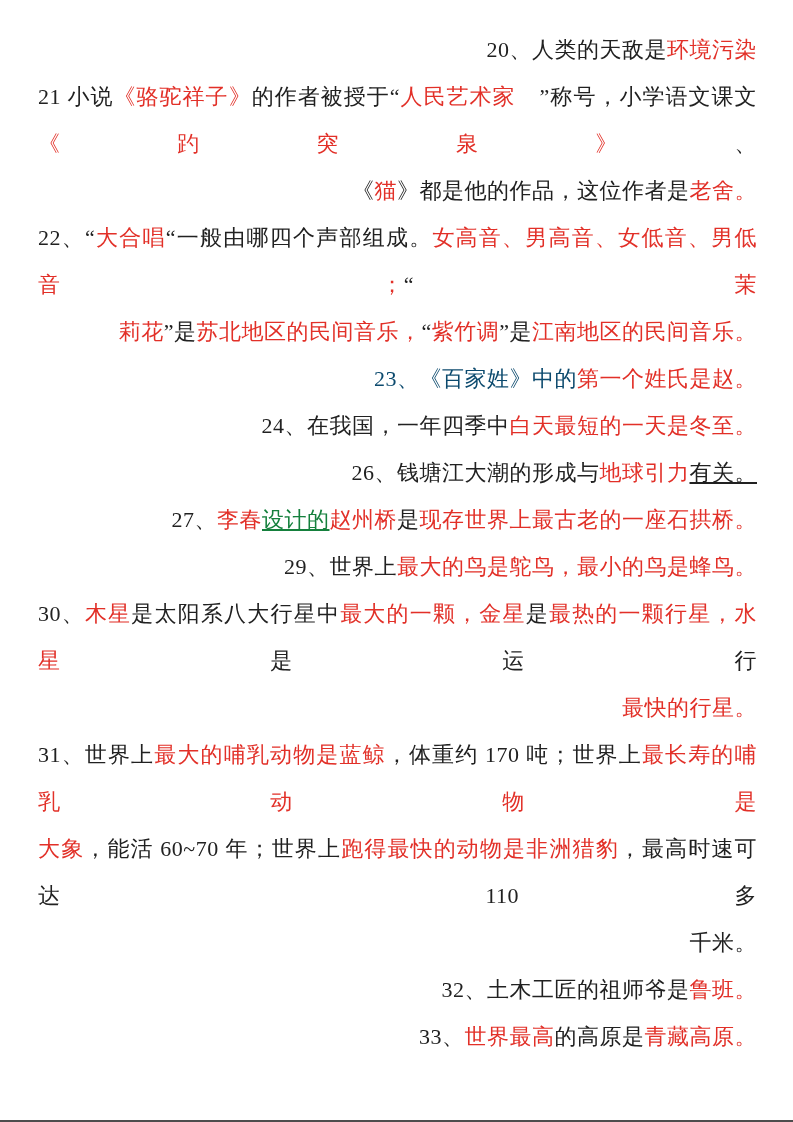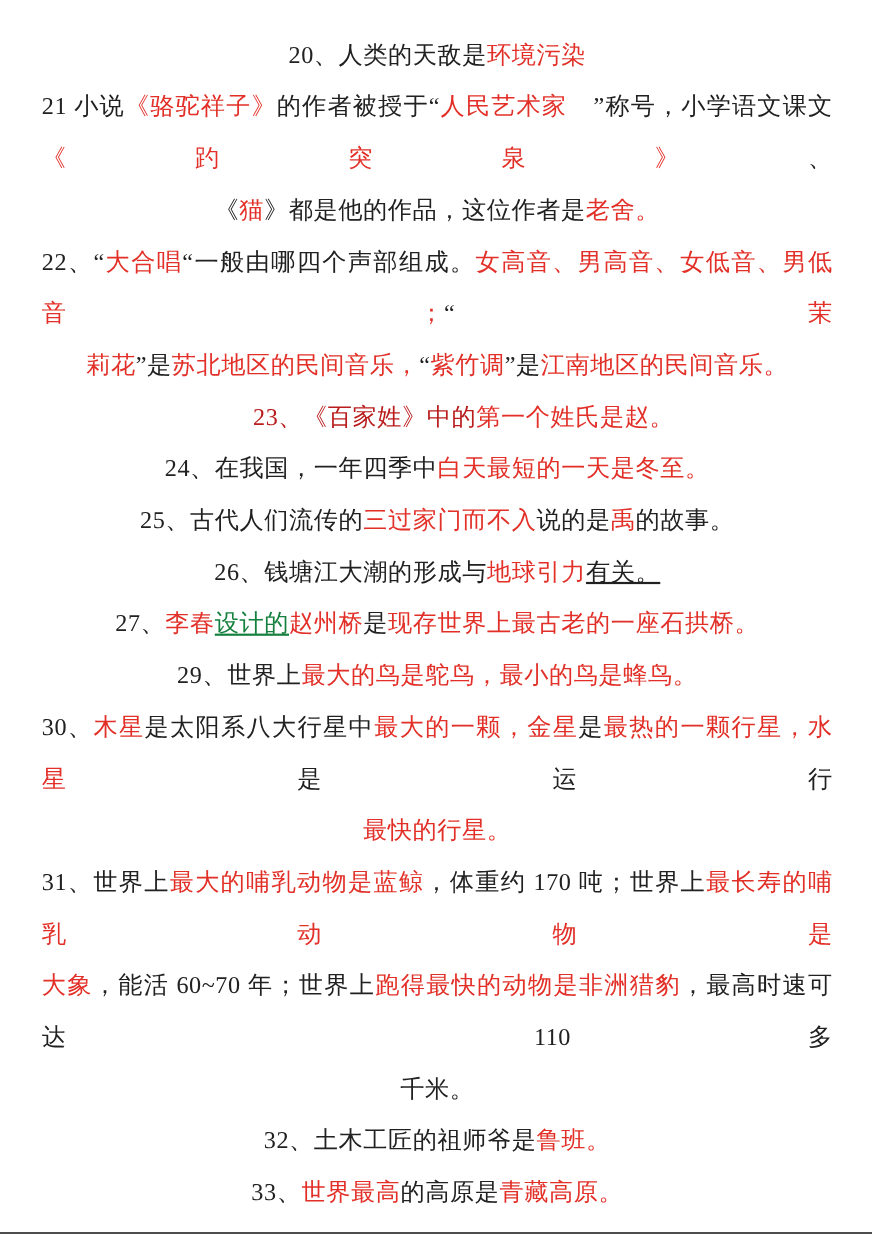--- a/index.html
+++ b/index.html
@@ -14,21 +14,21 @@
     background: #ffffff;
     overflow: hidden;
     font-family: "Liberation Serif", "DejaVu Serif", "DejaVu Sans", serif;
   }
   .doc {
     padding: 26px 36px 0 38px;
     font-size: 22px;
   }
   .line {
     line-height: 47px;
-    text-align: center;
+    text-align: right;
     white-space: pre-wrap;
     letter-spacing: 0.5px;
   }
   
   .line.full {
     text-align: justify;
     text-align-last: justify;
   }
   .bottom-line {
     position: absolute;
@@ -42,23 +42,22 @@
 </head>
 <body style="background: rgb(255, 255, 255);">
 
 <div class="page">
   <div class="doc">
       <div class="line"><span style="color: rgb(33, 33, 33);">20、人类的天敌是</span><span style="color: rgb(226, 48, 40);">环境污染</span></div>
       <div class="line full"><span style="color: rgb(33, 33, 33);">21 小说</span><span style="color: rgb(226, 48, 40);">《骆驼祥子》</span><span style="color: rgb(33, 33, 33);">的作者被授于“</span><span style="color: rgb(226, 48, 40);">人民艺术家</span><span style="color: rgb(33, 33, 33); margin-left: 24px;">”称号，小学语文课文</span><span style="color: rgb(226, 48, 40);">《趵突泉》</span><span style="color: rgb(33, 33, 33);">、</span></div>
       <div class="line"><span style="color: rgb(33, 33, 33);">《</span><span style="color: rgb(226, 48, 40);">猫</span><span style="color: rgb(33, 33, 33);">》都是他的作品，这位作者是</span><span style="color: rgb(226, 48, 40);">老舍。</span></div>
       <div class="line full"><span style="color: rgb(33, 33, 33);">22、“</span><span style="color: rgb(226, 48, 40);">大合唱</span><span style="color: rgb(33, 33, 33);">“一般由哪四个声部组成。</span><span style="color: rgb(226, 48, 40);">女高音、男高音、女低音、男低音；</span><span style="color: rgb(33, 33, 33);">“</span><span style="color: rgb(226, 48, 40);">茉</span></div>
       <div class="line"><span style="color: rgb(226, 48, 40);">莉花</span><span style="color: rgb(33, 33, 33);">”是</span><span style="color: rgb(226, 48, 40);">苏北地区的民间音乐，</span><span style="color: rgb(33, 33, 33);">“</span><span style="color: rgb(226, 48, 40);">紫竹调</span><span style="color: rgb(33, 33, 33);">”是</span><span style="color: rgb(226, 48, 40);">江南地区的民间音乐。</span></div>
-      <div class="line"><span style="color: #b91c1c; margin-left: 48px;">23、《百家姓》中的</span><span style="color: rgb(226, 48, 40);">第一个姓氏是赵。</span></div>
+      <div class="line"><span style="color: #0c4a6e; margin-left: 48px;">23、《百家姓》中的</span><span style="color: rgb(226, 48, 40);">第一个姓氏是赵。</span></div>
       <div class="line"><span style="color: rgb(33, 33, 33);">24、在我国，一年四季中</span><span style="color: rgb(226, 48, 40);">白天最短的一天是冬至。</span></div>
-      <div class="line"><span style="color: rgb(33, 33, 33);">25、古代人们流传的</span><span style="color: rgb(226, 48, 40);">三过家门而不入</span><span style="color: rgb(33, 33, 33);">说的是</span><span style="color: rgb(226, 48, 40);">禹</span><span style="color: rgb(33, 33, 33);">的故事。</span></div>
       <div class="line"><span style="color: rgb(33, 33, 33);">26、钱塘江大潮的形成与</span><span style="color: rgb(226, 48, 40);">地球引力</span><span style="color: rgb(33, 33, 33); text-decoration: underline;">有关。</span></div>
       <div class="line"><span style="color: rgb(33, 33, 33);">27、</span><span style="color: rgb(226, 48, 40);">李春</span><span style="color: #15803d; text-decoration: underline;">设计的</span><span style="color: rgb(226, 48, 40);">赵州桥</span><span style="color: rgb(33, 33, 33);">是</span><span style="color: rgb(226, 48, 40);">现存世界上最古老的一座石拱桥。</span></div>
       <div class="line"><span style="color: rgb(33, 33, 33);">29、世界上</span><span style="color: rgb(226, 48, 40);">最大的鸟是鸵鸟，最小的鸟是蜂鸟。</span></div>
       <div class="line full"><span style="color: rgb(33, 33, 33);">30、</span><span style="color: rgb(226, 48, 40);">木星</span><span style="color: rgb(33, 33, 33);">是太阳系八大行星中</span><span style="color: rgb(226, 48, 40);">最大的一颗，金星</span><span style="color: rgb(33, 33, 33);">是</span><span style="color: rgb(226, 48, 40);">最热的一颗行星，水星</span><span style="color: rgb(33, 33, 33);">是运行</span></div>
       <div class="line"><span style="color: rgb(226, 48, 40);">最快的行星。</span></div>
       <div class="line full"><span style="color: rgb(33, 33, 33);">31、世界上</span><span style="color: rgb(226, 48, 40);">最大的哺乳动物是蓝鲸</span><span style="color: rgb(33, 33, 33);">，体重约 170 吨；世界上</span><span style="color: rgb(226, 48, 40);">最长寿的哺乳动物是</span></div>
       <div class="line full"><span style="color: rgb(226, 48, 40);">大象</span><span style="color: rgb(33, 33, 33);">，能活 60~70 年；世界上</span><span style="color: rgb(226, 48, 40);">跑得最快的动物是非洲猎豹</span><span style="color: rgb(33, 33, 33);">，最高时速可达 110 多</span></div>
       <div class="line"><span style="color: rgb(33, 33, 33);">千米。</span></div>
       <div class="line"><span style="color: rgb(33, 33, 33);">32、土木工匠的祖师爷是</span><span style="color: rgb(226, 48, 40);">鲁班。</span></div>
       <div class="line"><span style="color: rgb(33, 33, 33);">33、</span><span style="color: rgb(226, 48, 40);">世界最高</span><span style="color: rgb(33, 33, 33);">的高原是</span><span style="color: rgb(226, 48, 40);">青藏高原。</span></div>

